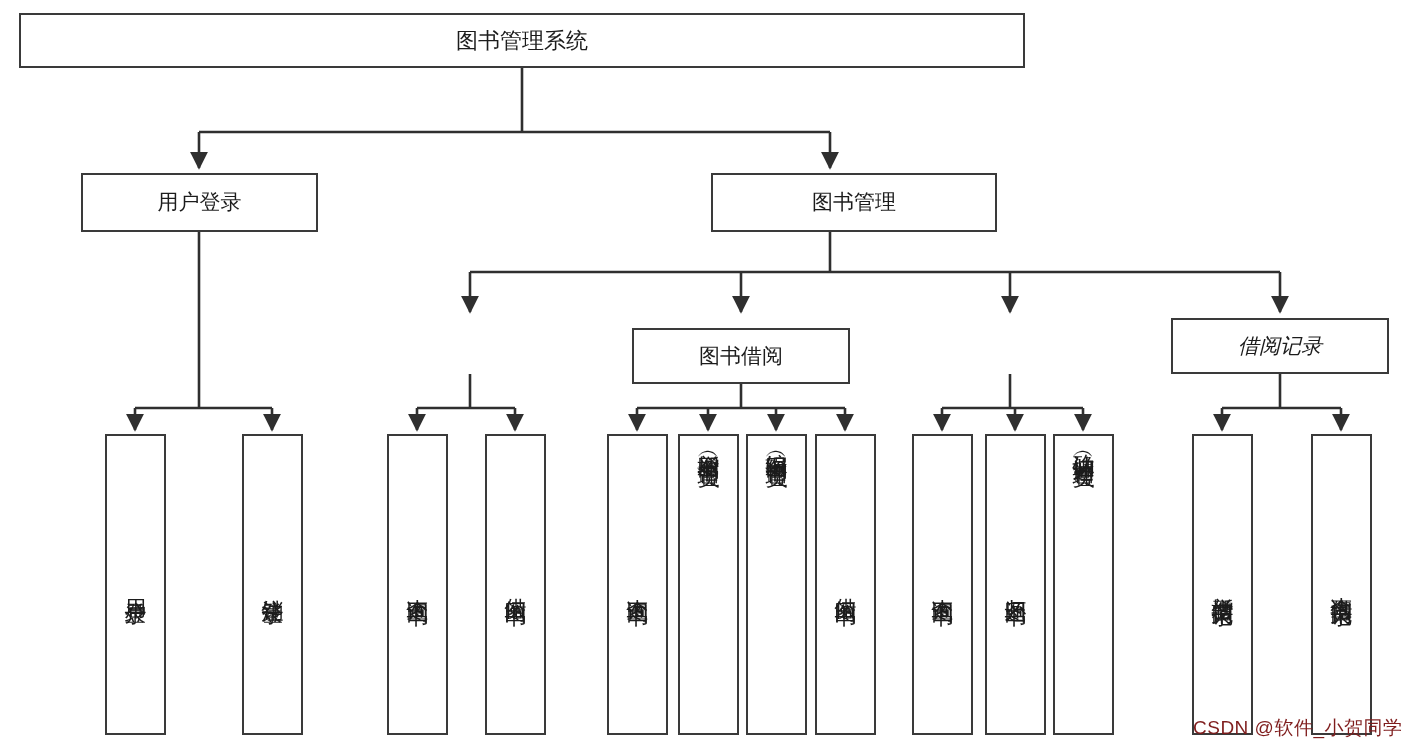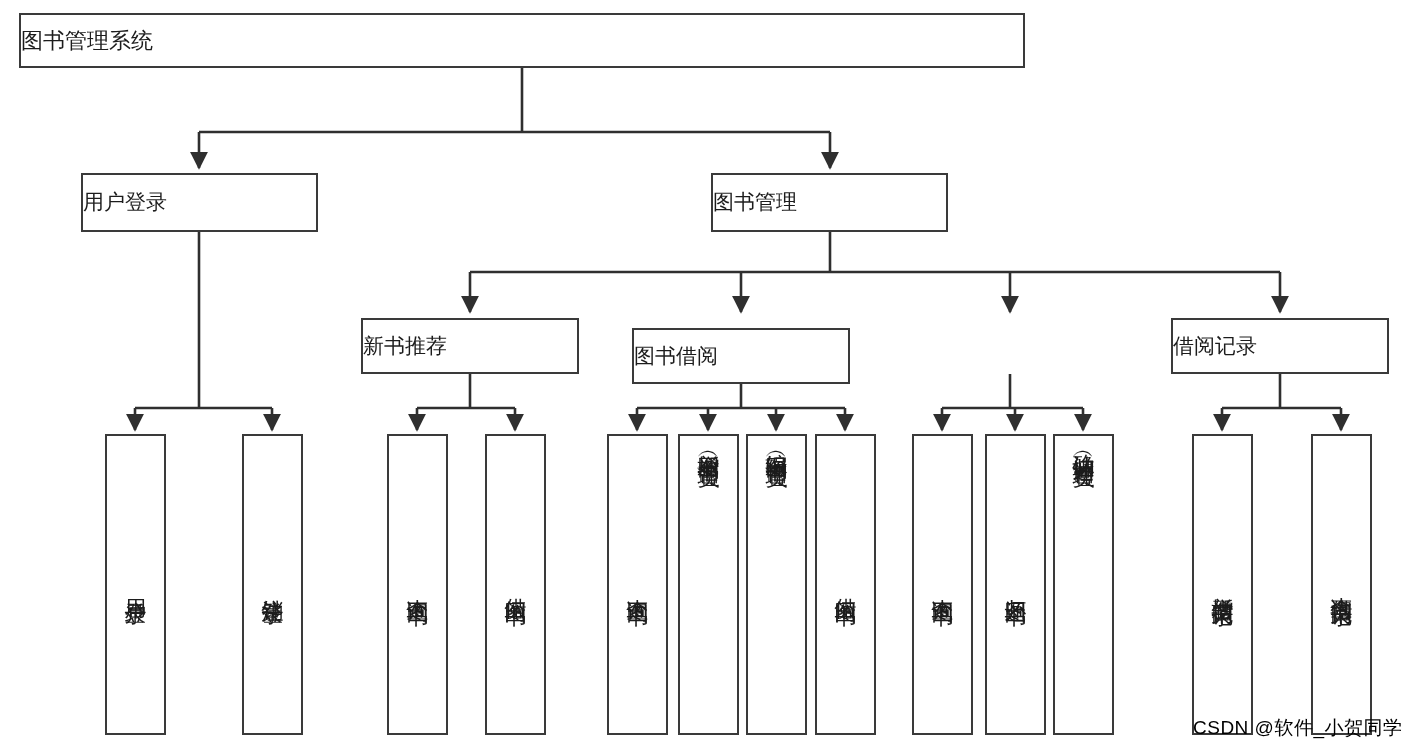--- a/index.html
+++ b/index.html
@@ -25,20 +25,21 @@
     height: 747px;
     pointer-events: none;
   }
   .node {
     position: absolute;
     box-sizing: border-box;
     background: #ffffff;
     border: 2px solid #3a3a3a;
     display: flex;
     align-items: center;
+    justify-content: center;
     color: #1c1c1c;
   }
   .node-label {
     display: block;
     text-align: center;
     line-height: 1.18;
     white-space: nowrap;
   }
   
   .node.horiz .node-label {
@@ -61,21 +62,21 @@
     line-height: 1;
     white-space: nowrap;
   }
   
   .node.vert.center-text {
     align-items: center;
   }
   .watermark {
     position: absolute;
     font-size: 19px;
-    color: #000000;
+    color: #7f1d1d;
     white-space: nowrap;
     letter-spacing: 0.5px;
     pointer-events: none;
   }
 </style>
 </head>
 <body>
 
 <div id="canvas">
 
@@ -129,31 +130,28 @@
     </g>
   </svg>
 
   <div class="node horiz root" style="left:19px; top:13px; width:1006px; height:55px;">
     <span class="node-label">图书管理系统</span>
   </div>
 
   <div class="node horiz" style="left:81px; top:173px; width:237px; height:59px;">
     <span class="node-label">用户登录</span>
   </div>
-  <div class="node horiz" style="left:711px; top:173px; width:237px; height:59px;">
+  <div class="node horiz" style="left:711px; top:173px; width:286px; height:59px;">
     <span class="node-label">图书管理</span>
   </div>
 
-  <div class="node horiz" style="left:361px; top:318px; width:218px; height:56px;">
-    <span class="node-label">新书推荐</span>
-  </div>
   <div class="node horiz" style="left:632px; top:318px; width:218px; height:56px;margin-top:10px;">
     <span class="node-label">图书借阅</span>
   </div>
-  <div class="node horiz" style="left:1171px; top:318px; width:218px; height:56px;">
+  <div class="node horiz" style="left:1171px; top:318px; width:218px; height:56px;font-style:italic;">
     <span class="node-label">借阅记录</span>
   </div>
 
   <div class="node vert center-text" style="left:105px; top:434px; width:61px; height:301px;">
     <span class="node-label">用户登录</span>
   </div>
   <div class="node vert center-text" style="left:242px; top:434px; width:61px; height:301px;">
     <span class="node-label">注销登录</span>
   </div>
 

